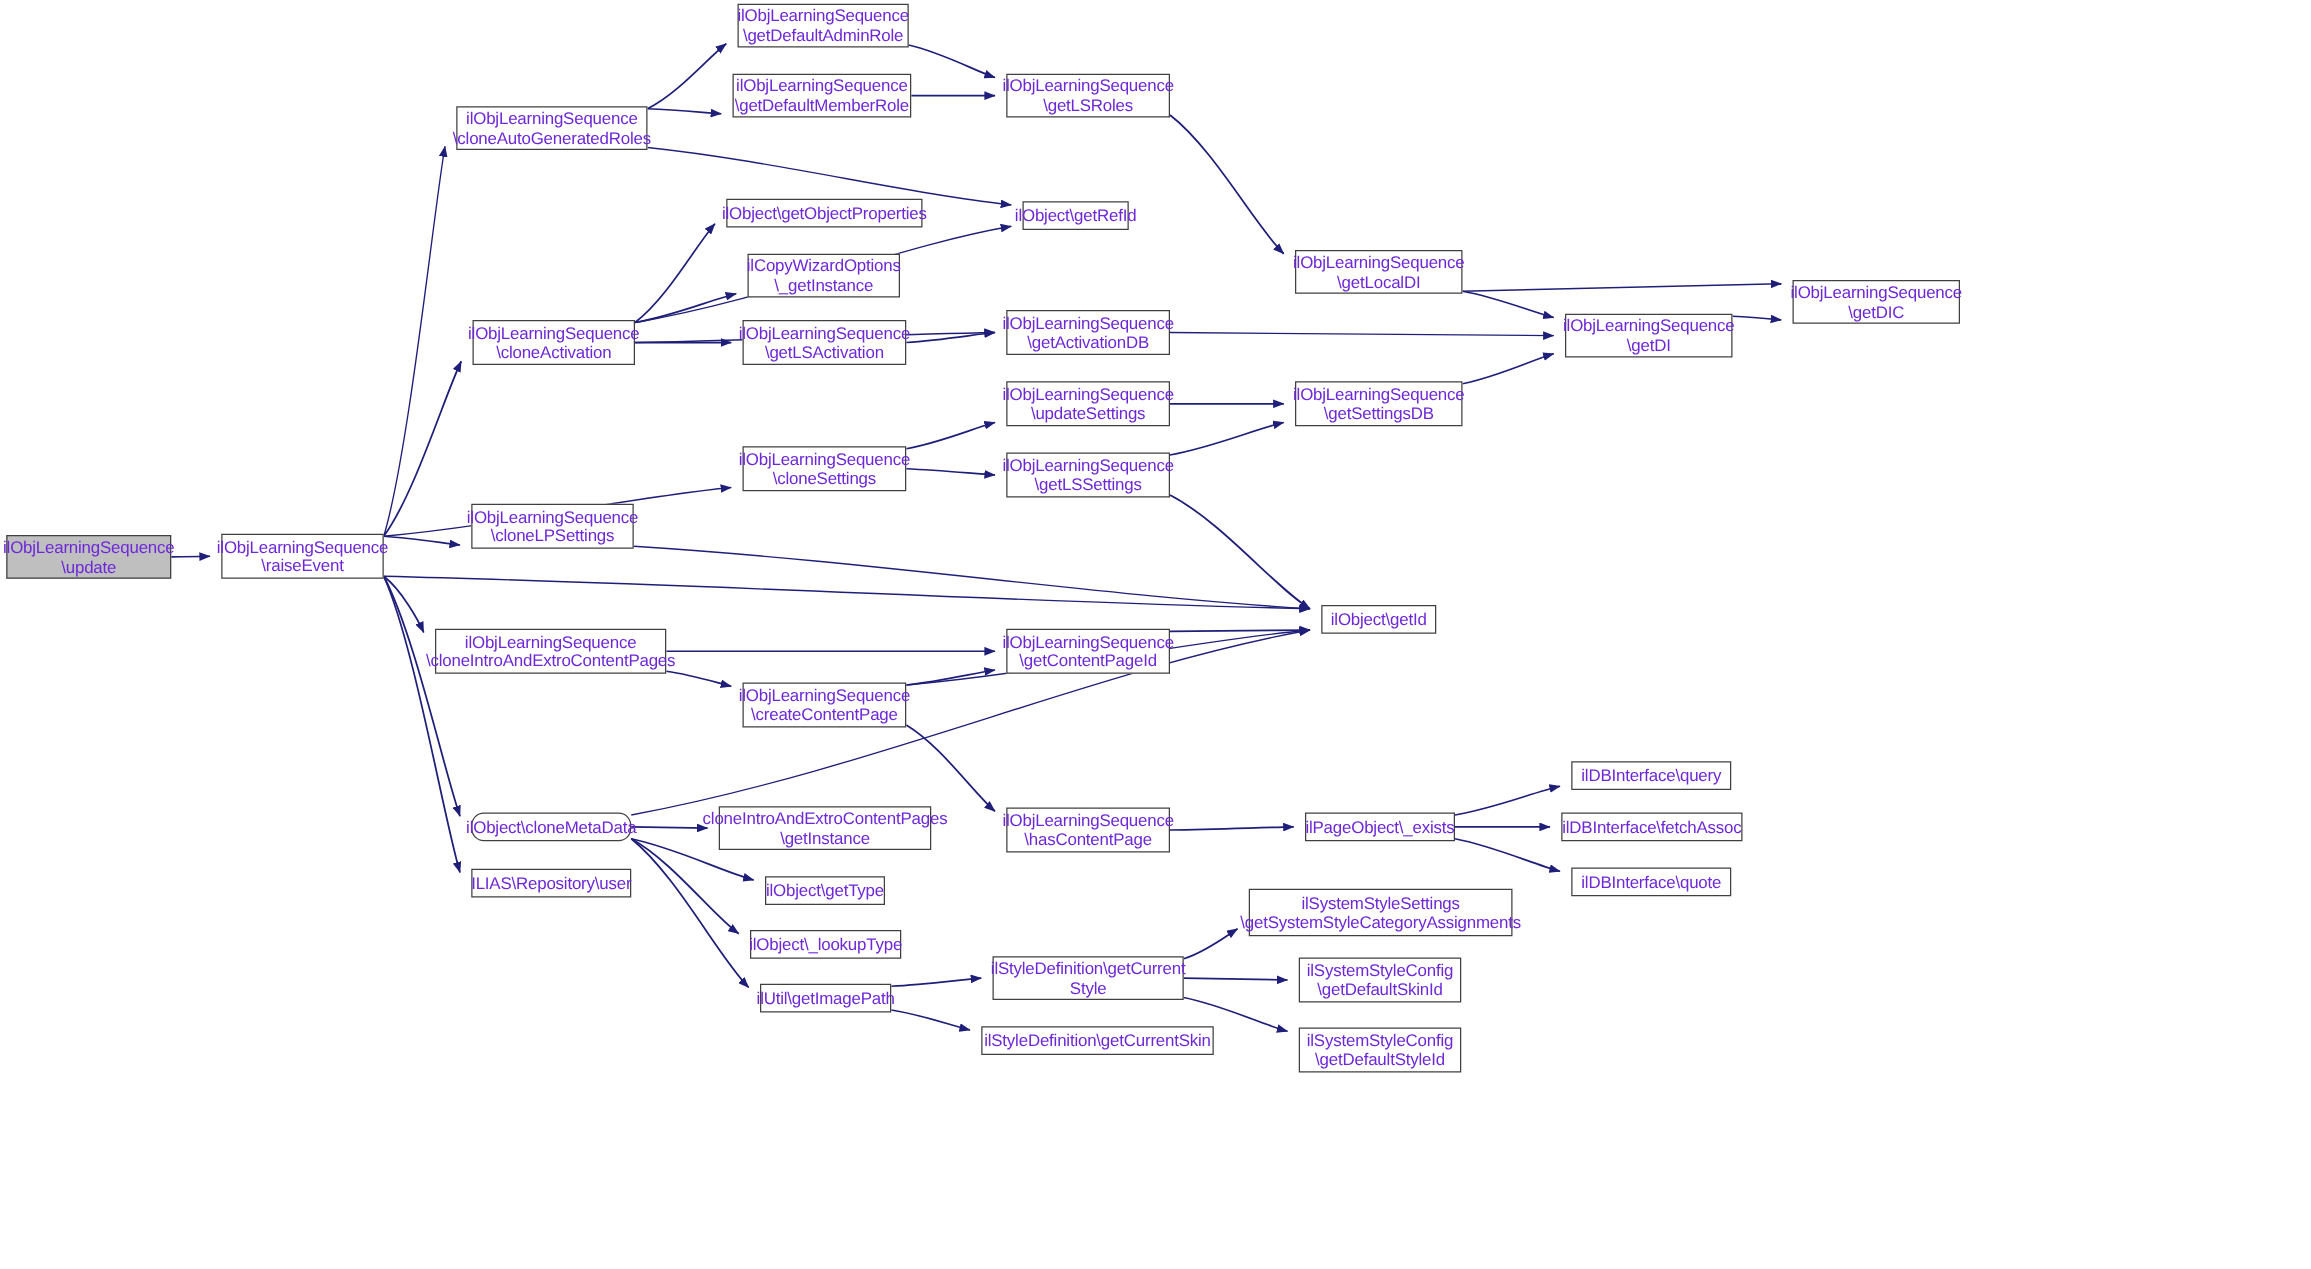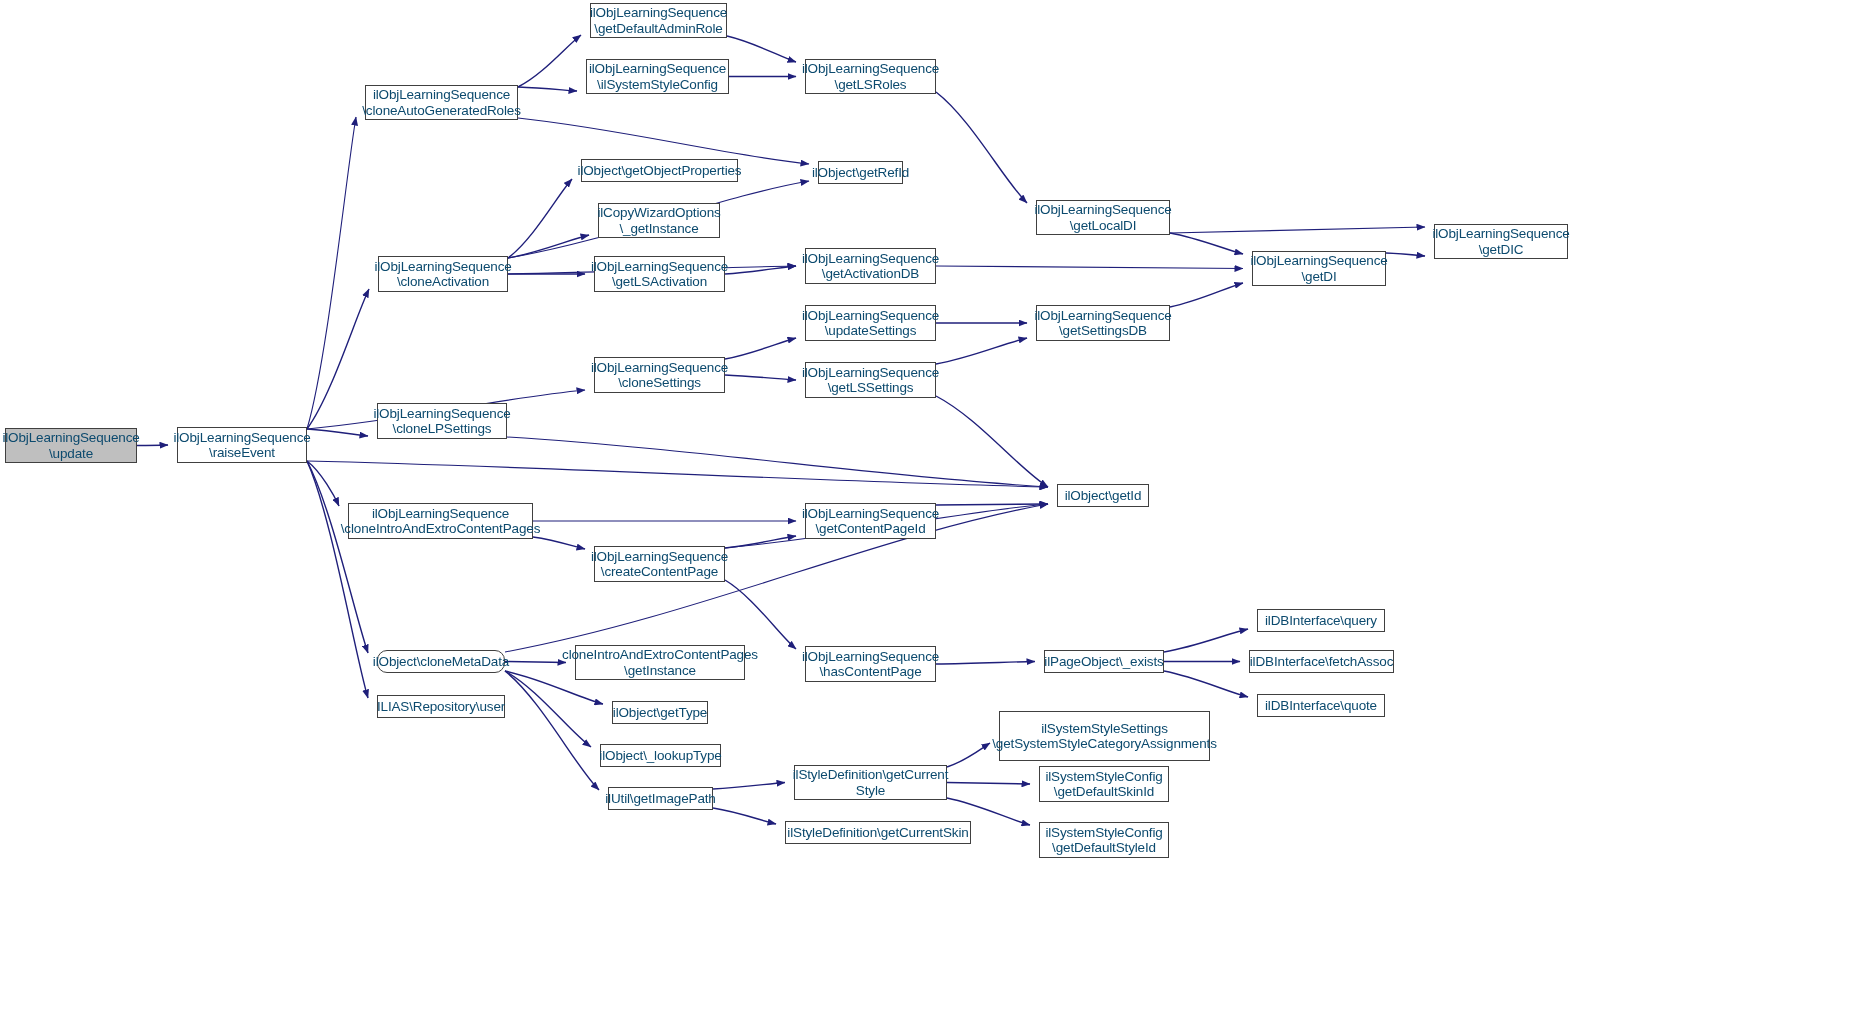--- a/index.html
+++ b/index.html
@@ -21,21 +21,21 @@
     top: 0;
     width: 1849px;
     height: 1015px;
     pointer-events: none;
   }
   .node {
     position: absolute;
     box-sizing: border-box;
     border: 1px solid #404040;
     background: #ffffff;
-    color: #0c4a6e;
+    color: #6d28d9;
     font-size: 13.5px;
     line-height: 15.5px;
     display: flex;
     flex-direction: column;
     align-items: center;
     justify-content: center;
     text-align: center;
     white-space: pre;
     letter-spacing: -0.15px;
     z-index: 2;
@@ -107,21 +107,21 @@
       <path d="M713,789 C741.35,787.4205000000001 768.08,783.8195 785,782.5" fill="none" stroke="#1f1f7a" stroke-width="1.4" marker-end="url(#ah)"></path>
       <path d="M713,808 C738.2,811.888 761.96,820.752 776,824" fill="none" stroke="#1f1f7a" stroke-width="1.4" marker-end="url(#ah)"></path>
       <path d="M947,767 C965.2,761.168 982.36,747.872 990,743" fill="none" stroke="#1f1f7a" stroke-width="1.4" marker-end="url(#ah)"></path>
       <path d="M947,782.5 C979.2,782.8645 1009.56,783.6954999999999 1030,784" fill="none" stroke="#1f1f7a" stroke-width="1.4" marker-end="url(#ah)"></path>
       <path d="M947,798 C979.2,804.561 1009.56,819.519 1030,825" fill="none" stroke="#1f1f7a" stroke-width="1.4" marker-end="url(#ah)"></path>
     </svg>
 <div class="node highlight" style="left: 5px; top: 428px; width: 132px; height: 35px;"><span class="ln">ilObjLearningSequence</span><span class="ln">\update</span></div>
     <div class="node" style="left: 177px; top: 427px; width: 130px; height: 36px;"><span class="ln">ilObjLearningSequence</span><span class="ln">\raiseEvent</span></div>
     <div class="node" style="left: 365px; top: 85px; width: 153px; height: 35px;"><span class="ln">ilObjLearningSequence</span><span class="ln">\cloneAutoGeneratedRoles</span></div>
     <div class="node" style="left: 590px; top: 3px; width: 137px; height: 35px;"><span class="ln">ilObjLearningSequence</span><span class="ln">\getDefaultAdminRole</span></div>
-    <div class="node" style="left: 586px; top: 59px; width: 143px; height: 35px;"><span class="ln">ilObjLearningSequence</span><span class="ln">\ilSystemStyleConfig</span></div>
+    <div class="node" style="left: 586px; top: 59px; width: 143px; height: 35px;"><span class="ln">ilObjLearningSequence</span><span class="ln">\getDefaultMemberRole</span></div>
     <div class="node" style="left: 805px; top: 59px; width: 131px; height: 35px;"><span class="ln">ilObjLearningSequence</span><span class="ln">\getLSRoles</span></div>
     <div class="node" style="left: 581px; top: 159px; width: 157px; height: 23px;"><span class="ln">ilObject\getObjectProperties</span></div>
     <div class="node" style="left: 818px; top: 161px; width: 85px; height: 23px;"><span class="ln">ilObject\getRefId</span></div>
     <div class="node" style="left: 1036px; top: 200px; width: 134px; height: 35px;"><span class="ln">ilObjLearningSequence</span><span class="ln">\getLocalDI</span></div>
     <div class="node" style="left: 1252px; top: 251px; width: 134px; height: 35px;"><span class="ln">ilObjLearningSequence</span><span class="ln">\getDI</span></div>
     <div class="node" style="left: 1434px; top: 224px; width: 134px; height: 35px;"><span class="ln">ilObjLearningSequence</span><span class="ln">\getDIC</span></div>
     <div class="node" style="left: 378px; top: 256px; width: 130px; height: 36px;"><span class="ln">ilObjLearningSequence</span><span class="ln">\cloneActivation</span></div>
     <div class="node" style="left: 598px; top: 203px; width: 122px; height: 35px;"><span class="ln">ilCopyWizardOptions</span><span class="ln">\_getInstance</span></div>
     <div class="node" style="left: 594px; top: 256px; width: 131px; height: 36px;"><span class="ln">ilObjLearningSequence</span><span class="ln">\getLSActivation</span></div>
     <div class="node" style="left: 805px; top: 248px; width: 131px; height: 36px;"><span class="ln">ilObjLearningSequence</span><span class="ln">\getActivationDB</span></div>
@@ -140,16 +140,16 @@
     <div class="node" style="left: 1044px; top: 650px; width: 120px; height: 23px;"><span class="ln">ilPageObject\_exists</span></div>
     <div class="node" style="left: 1257px; top: 609px; width: 128px; height: 23px;"><span class="ln">ilDBInterface\query</span></div>
     <div class="node" style="left: 1249px; top: 650px; width: 145px; height: 23px;"><span class="ln">ilDBInterface\fetchAssoc</span></div>
     <div class="node" style="left: 1257px; top: 694px; width: 128px; height: 23px;"><span class="ln">ilDBInterface\quote</span></div>
     <div class="node" style="left: 377px; top: 695px; width: 128px; height: 23px;"><span class="ln">ILIAS\Repository\user</span></div>
     <div class="node" style="left: 612px; top: 701px; width: 96px; height: 23px;"><span class="ln">ilObject\getType</span></div>
     <div class="node" style="left: 600px; top: 744px; width: 121px; height: 23px;"><span class="ln">ilObject\_lookupType</span></div>
     <div class="node" style="left: 608px; top: 787px; width: 105px; height: 23px;"><span class="ln">ilUtil\getImagePath</span></div>
     <div class="node" style="left: 794px; top: 765px; width: 153px; height: 35px;"><span class="ln">ilStyleDefinition\getCurrent</span><span class="ln">Style</span></div>
     <div class="node" style="left: 785px; top: 821px; width: 186px; height: 23px;"><span class="ln">ilStyleDefinition\getCurrentSkin</span></div>
-    <div class="node" style="left: 999px; top: 711px; width: 211px; height: 50px;"><span class="ln">ilSystemStyleSettings</span><span class="ln">\getSystemStyleCategoryAssignments</span></div>
+    <div class="node" style="left: 999px; top: 711px; width: 211px; height: 38px;"><span class="ln">ilSystemStyleSettings</span><span class="ln">\getSystemStyleCategoryAssignments</span></div>
     <div class="node" style="left: 1039px; top: 766px; width: 130px; height: 36px;"><span class="ln">ilSystemStyleConfig</span><span class="ln">\getDefaultSkinId</span></div>
     <div class="node" style="left: 1039px; top: 822px; width: 130px; height: 36px;"><span class="ln">ilSystemStyleConfig</span><span class="ln">\getDefaultStyleId</span></div>
   </div>
 
 </body></html>

